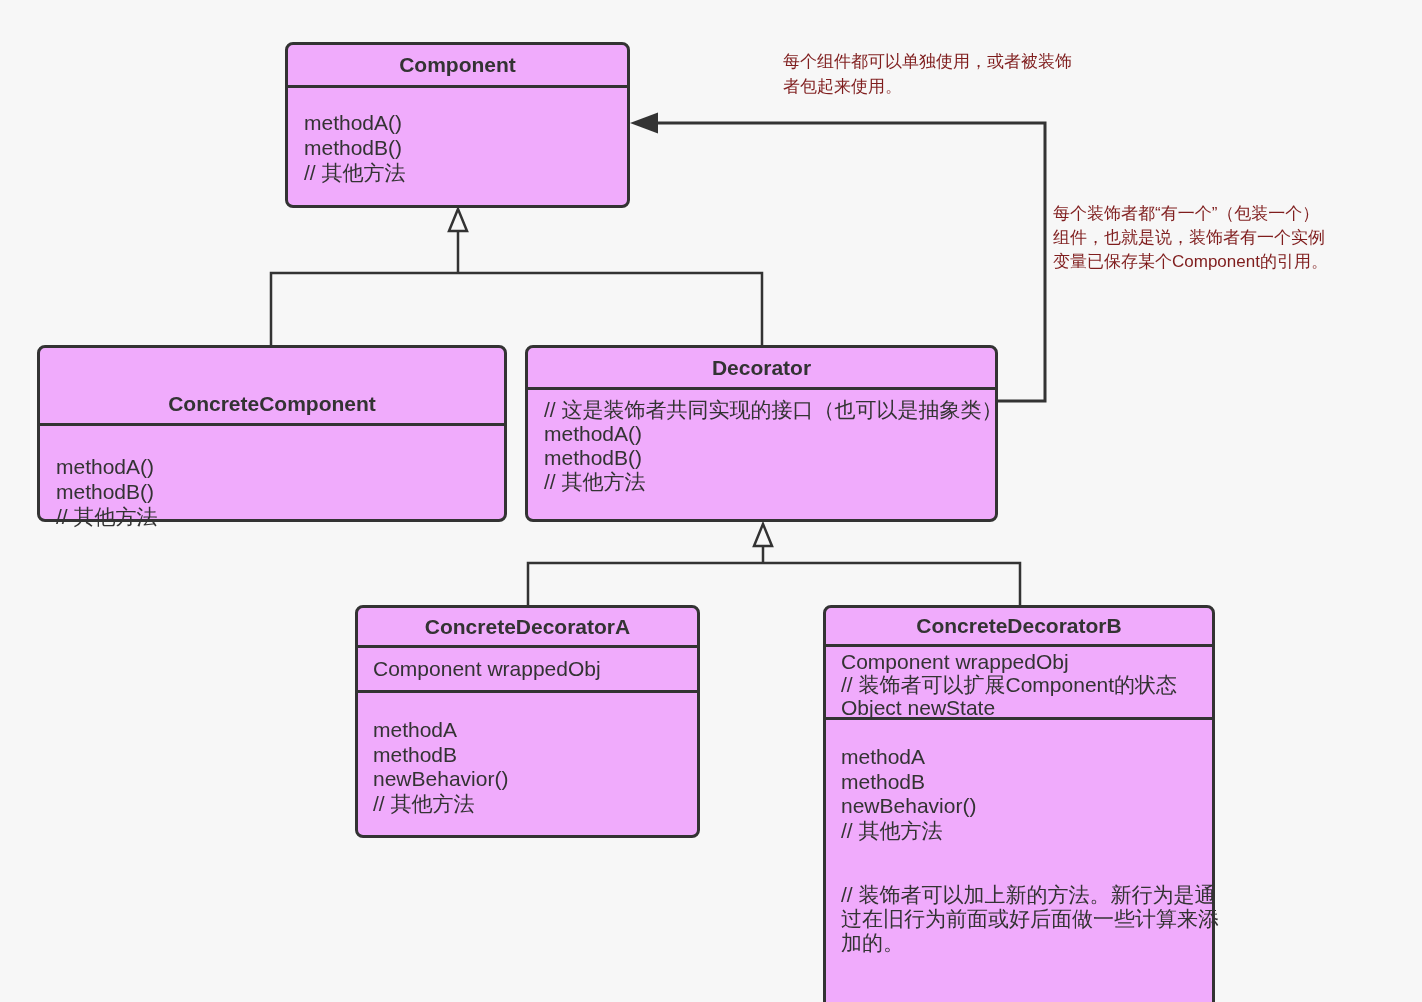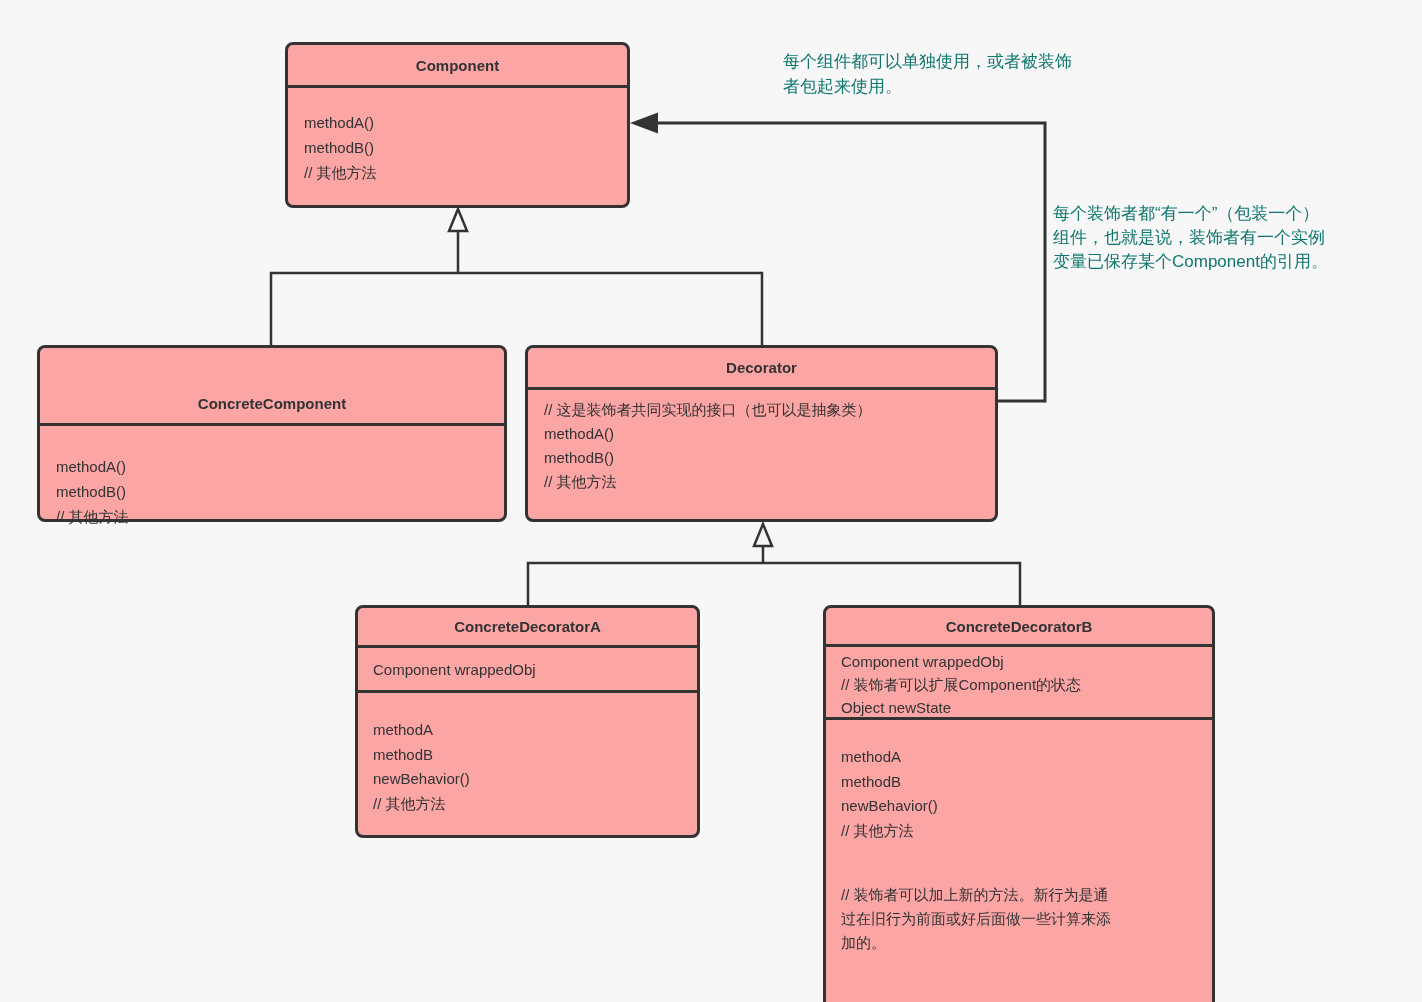--- a/index.html
+++ b/index.html
@@ -9,26 +9,26 @@
     font-family: "Liberation Sans", "DejaVu Sans", sans-serif;
     color: #333333;
     position: relative;
     overflow: hidden;
   }
   .canvas { position: absolute; left: 0; top: 0; width: 1422px; height: 1002px; }
   svg.connectors { position: absolute; left: 0; top: 0; z-index: 1; }
 
   .uml-class {
     position: absolute;
-    background: #fca5a5;
+    background: #f0abfc;
     border: 3px solid #333333;
     border-radius: 8px;
     box-sizing: border-box;
     z-index: 2;
-    font-size: 15px;
+    font-size: 21px;
   }
   .uml-title {
     border-bottom: 3px solid #333333;
     display: flex; align-items: center; justify-content: center;
     font-weight: 700;
     box-sizing: border-box;
   }
   .uml-section { box-sizing: border-box; }
   .line { white-space: nowrap; }
 
@@ -54,21 +54,21 @@
   #box-cdb .uml-title  { height: 39px; }
   #box-cdb .uml-fields { height: 73px; border-bottom: 3px solid #333333;
                          padding: 3px 12px 0 15px; line-height: 23px; }
   #box-cdb .uml-body   { padding: 25px 12px 0 15px; line-height: 24.5px; }
   #box-cdb .uml-note   { margin-top: 40px; line-height: 24px; }
   #box-cdb .uml-note .line { white-space: nowrap; }
 
   .annotation {
     position: absolute; z-index: 2;
     font-size: 17px;
-    color: #0f766e;
+    color: #7f1d1d;
   }
   #note-component { left: 783px;  top: 50px;  line-height: 24.5px; }
   #note-decorator { left: 1053px; top: 202px; line-height: 24px; }
 </style>
 </head>
 <body>
 
 <div class="canvas">
 
   <svg class="connectors" width="1422" height="1002" viewBox="0 0 1422 1002">

